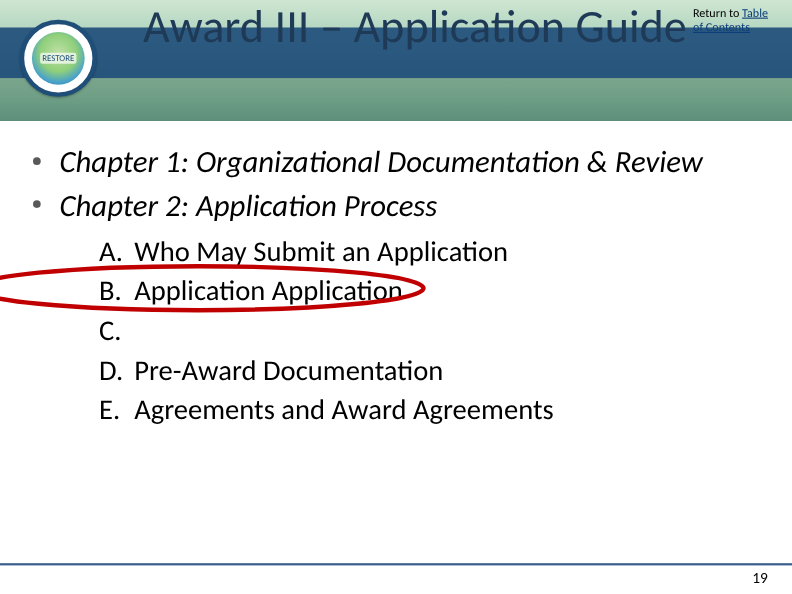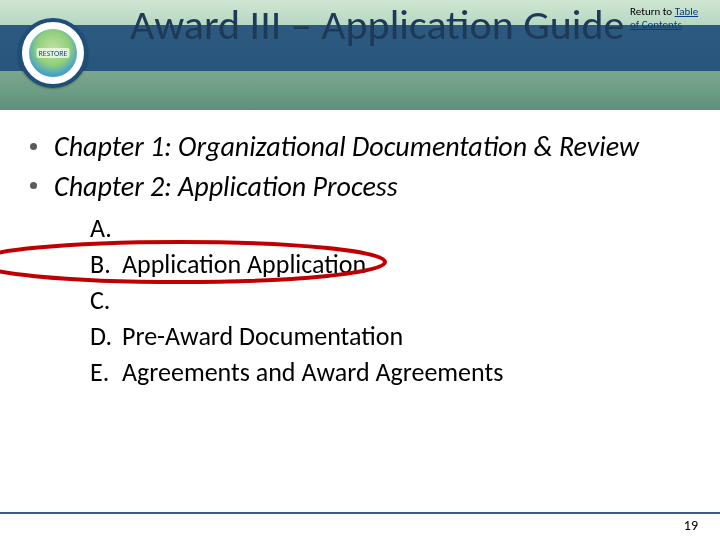--- a/index.html
+++ b/index.html
@@ -162,20 +162,21 @@
       <span>Chapter 1: Organizational Documentation &amp; Review</span>
     </div>
     <div class="level1">
       <span class="bullet"></span>
       <span>Chapter 2:  Application Process</span>
     </div>
 
     <div class="sublist highlight-wrap">
       <div class="subitem">
         <span class="letter">A.</span>
+        <span>Who May Submit an Application</span>
       </div>
       <div class="subitem">
         <span class="letter">B.</span>
         <span>Application Application</span>
       </div>
       <div class="subitem">
         <span class="letter">C.</span>
       </div>
       <div class="subitem">
         <span class="letter">D.</span>

